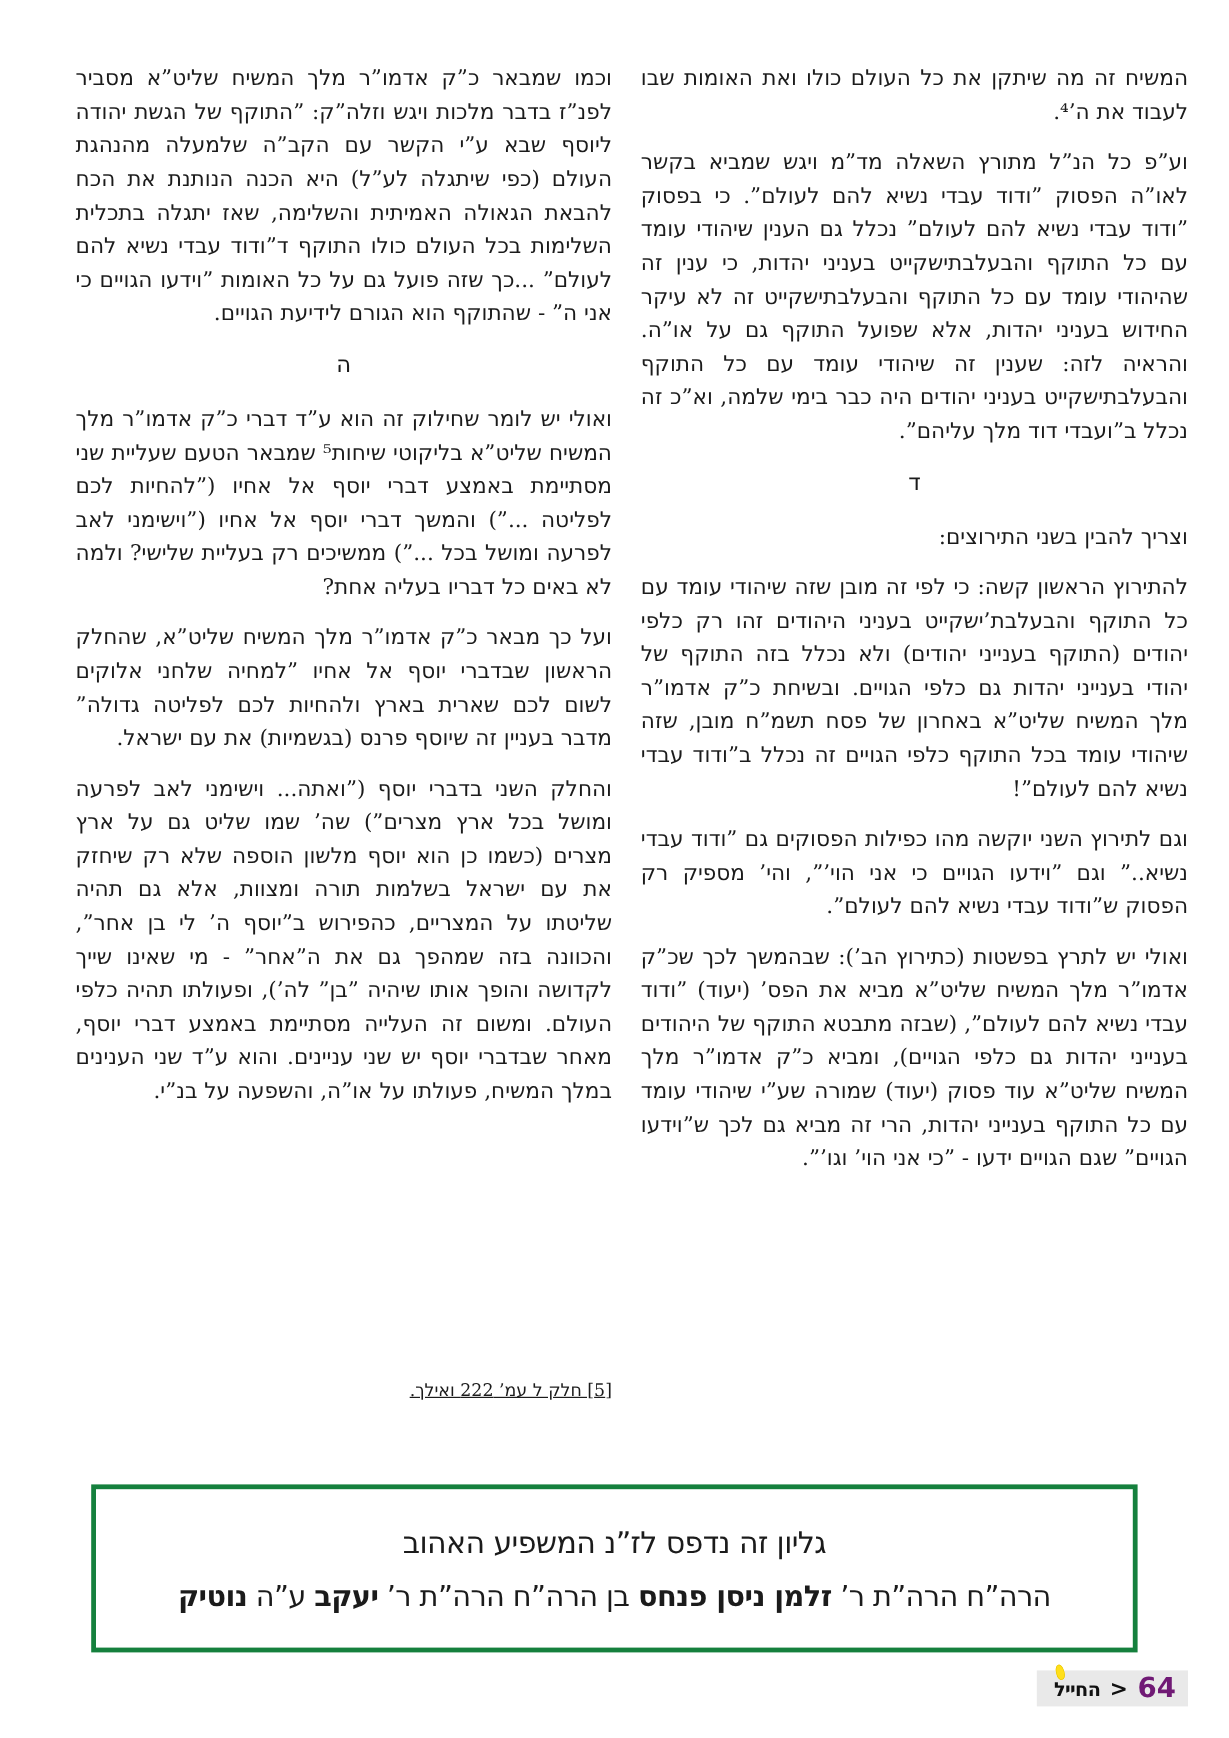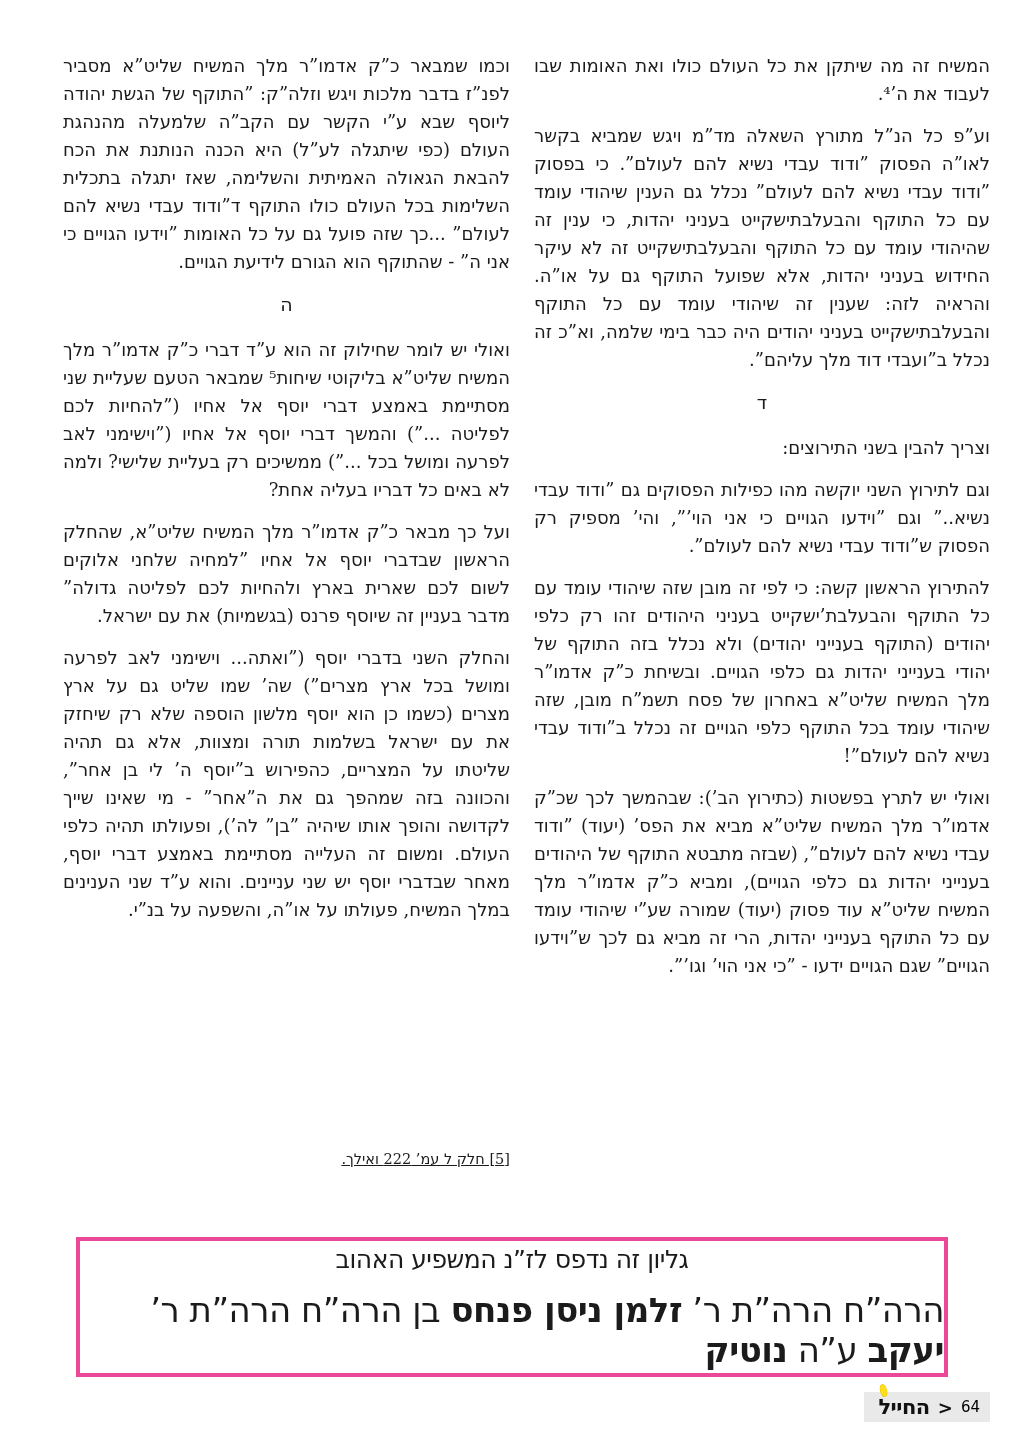--- a/index.html
+++ b/index.html
@@ -35,82 +35,82 @@
     font-size:14.5px;
     line-height:23px;
     text-align:justify;
   }
   .footnote-right{right:34px;width:456px;top:1140px;}
   .footnote-left{right:514px;width:447px;top:1148px;text-align:right;text-decoration:underline;}
   .dedication{
     position:absolute;
     right:76px;left:76px;
     top:1237px;height:132px;
-    border:4px solid #ec4899;
+    border:4px solid #15803d;
     background:#ffffff;
     display:flex;flex-direction:column;
     align-items:center;justify-content:center;
     gap:16px;
     font-family:"DejaVu Sans","Liberation Sans",sans-serif;
   }
   .dedication-line1{font-size:25px;letter-spacing:-0.5px;}
-  .dedication-line2{font-size:34px;letter-spacing:-0.5px;}
+  .dedication-line2{font-size:24px;letter-spacing:-0.5px;}
   .dedication-line2 .bold{font-weight:bold;}
   .footer-brand{
     position:absolute;
     right:34px;top:1392px;
     height:30px;
     background:#e9e9e9;
     display:flex;align-items:center;
     direction:ltr;
     padding:0 10px 0 14px;
     gap:8px;
     font-family:"DejaVu Sans","Liberation Sans",sans-serif;
   }
   .logo-word{
     position:relative;
     font-weight:bold;
-    font-size:21px;
+    font-size:16px;
     color:#111;
     letter-spacing:-0.5px;
   }
   .flame{
     position:absolute;
     top:-11px;left:2px;
     width:7px;height:13px;
     background:#ffdf1b;
     border-radius:50% 50% 45% 45%;
     transform:rotate(-14deg);
     box-shadow:0 0 0 0.5px #e6c300 inset;
   }
   .arrow-gt{
     font-weight:bold;
     font-size:18px;
     color:#111;
     direction:ltr;
     unicode-bidi:bidi-override;
   }
   .page-num{
-    font-weight:normal;
-    font-size:15px;
-    color:#000000;
+    font-weight:bold;
+    font-size:23px;
+    color:#701a75;
   }
 </style>
 </head>
 <body>
 
 <div class="page">
 
   <section class="col col-right">
       <p class="para">המשיח זה מה שיתקן את כל העולם כולו ואת האומות שבו לעבוד את ה’⁴.</p>
       <p class="para">וע”פ כל הנ”ל מתורץ השאלה מד”מ ויגש שמביא בקשר לאו”ה הפסוק ”ודוד עבדי נשיא להם לעולם”. כי בפסוק ”ודוד עבדי נשיא להם לעולם” נכלל גם הענין שיהודי עומד עם כל התוקף והבעלבתישקייט בעניני יהדות, כי ענין זה שהיהודי עומד עם כל התוקף והבעלבתישקייט זה לא עיקר החידוש בעניני יהדות, אלא שפועל התוקף גם על או”ה. והראיה לזה: שענין זה שיהודי עומד עם כל התוקף והבעלבתישקייט בעניני יהודים היה כבר בימי שלמה, וא”כ זה נכלל ב”ועבדי דוד מלך עליהם”.</p>
       <div class="section-letter">ד</div>
       <p class="para">וצריך להבין בשני התירוצים:</p>
+      <p class="para">להתירוץ הראשון קשה: כי לפי זה מובן שזה שיהודי עומד עם כל התוקף והבעלבת’ישקייט בעניני היהודים זהו רק כלפי יהודים (התוקף בענייני יהודים) ולא נכלל בזה התוקף של יהודי בענייני יהדות גם כלפי הגויים. ובשיחת כ”ק אדמו”ר מלך המשיח שליט”א באחרון של פסח תשמ”ח מובן, שזה שיהודי עומד בכל התוקף כלפי הגויים זה נכלל ב”ודוד עבדי נשיא להם לעולם”!</p>
       <p class="para">וגם לתירוץ השני יוקשה מהו כפילות הפסוקים גם ”ודוד עבדי נשיא..” וגם ”וידעו הגויים כי אני הוי’”, והי’ מספיק רק הפסוק ש”ודוד עבדי נשיא להם לעולם”.</p>
-      <p class="para">להתירוץ הראשון קשה: כי לפי זה מובן שזה שיהודי עומד עם כל התוקף והבעלבת’ישקייט בעניני היהודים זהו רק כלפי יהודים (התוקף בענייני יהודים) ולא נכלל בזה התוקף של יהודי בענייני יהדות גם כלפי הגויים. ובשיחת כ”ק אדמו”ר מלך המשיח שליט”א באחרון של פסח תשמ”ח מובן, שזה שיהודי עומד בכל התוקף כלפי הגויים זה נכלל ב”ודוד עבדי נשיא להם לעולם”!</p>
       <p class="para">ואולי יש לתרץ בפשטות (כתירוץ הב’): שבהמשך לכך שכ”ק אדמו”ר מלך המשיח שליט”א מביא את הפס’ (יעוד) ”ודוד עבדי נשיא להם לעולם”, (שבזה מתבטא התוקף של היהודים בענייני יהדות גם כלפי הגויים), ומביא כ”ק אדמו”ר מלך המשיח שליט”א עוד פסוק (יעוד) שמורה שע”י שיהודי עומד עם כל התוקף בענייני יהדות, הרי זה מביא גם לכך ש”וידעו הגויים” שגם הגויים ידעו - ”כי אני הוי’ וגו’”.</p>
     </section>
 
   <section class="col col-left">
       <p class="para">וכמו שמבאר כ”ק אדמו”ר מלך המשיח שליט”א מסביר לפנ”ז בדבר מלכות ויגש וזלה”ק: ”התוקף של הגשת יהודה ליוסף שבא ע”י הקשר עם הקב”ה שלמעלה מהנהגת העולם (כפי שיתגלה לע”ל) היא הכנה הנותנת את הכח להבאת הגאולה האמיתית והשלימה, שאז יתגלה בתכלית השלימות בכל העולם כולו התוקף ד”ודוד עבדי נשיא להם לעולם” ...כך שזה פועל גם על כל האומות ”וידעו הגויים כי אני ה” - שהתוקף הוא הגורם לידיעת הגויים.</p>
       <div class="section-letter">ה</div>
       <p class="para">ואולי יש לומר שחילוק זה הוא ע”ד דברי כ”ק אדמו”ר מלך המשיח שליט”א בליקוטי שיחות⁵ שמבאר הטעם שעליית שני מסתיימת באמצע דברי יוסף אל אחיו (”להחיות לכם לפליטה ...”) והמשך דברי יוסף אל אחיו (”וישימני לאב לפרעה ומושל בכל ...”) ממשיכים רק בעליית שלישי? ולמה לא באים כל דבריו בעליה אחת?</p>
       <p class="para">ועל כך מבאר כ”ק אדמו”ר מלך המשיח שליט”א, שהחלק הראשון שבדברי יוסף אל אחיו ”למחיה שלחני אלוקים לשום לכם שארית בארץ ולהחיות לכם לפליטה גדולה” מדבר בעניין זה שיוסף פרנס (בגשמיות) את עם ישראל.</p>
       <p class="para">והחלק השני בדברי יוסף (”ואתה... וישימני לאב לפרעה ומושל בכל ארץ מצרים”) שה’ שמו שליט גם על ארץ מצרים (כשמו כן הוא יוסף מלשון הוספה שלא רק שיחזק את עם ישראל בשלמות תורה ומצוות, אלא גם תהיה שליטתו על המצריים, כהפירוש ב”יוסף ה’ לי בן אחר”, והכוונה בזה שמהפך גם את ה”אחר” - מי שאינו שייך לקדושה והופך אותו שיהיה ”בן” לה’), ופעולתו תהיה כלפי העולם. ומשום זה העלייה מסתיימת באמצע דברי יוסף, מאחר שבדברי יוסף יש שני עניינים. והוא ע”ד שני הענינים במלך המשיח, פעולתו על או”ה, והשפעה על בנ”י.</p>
     </section>

